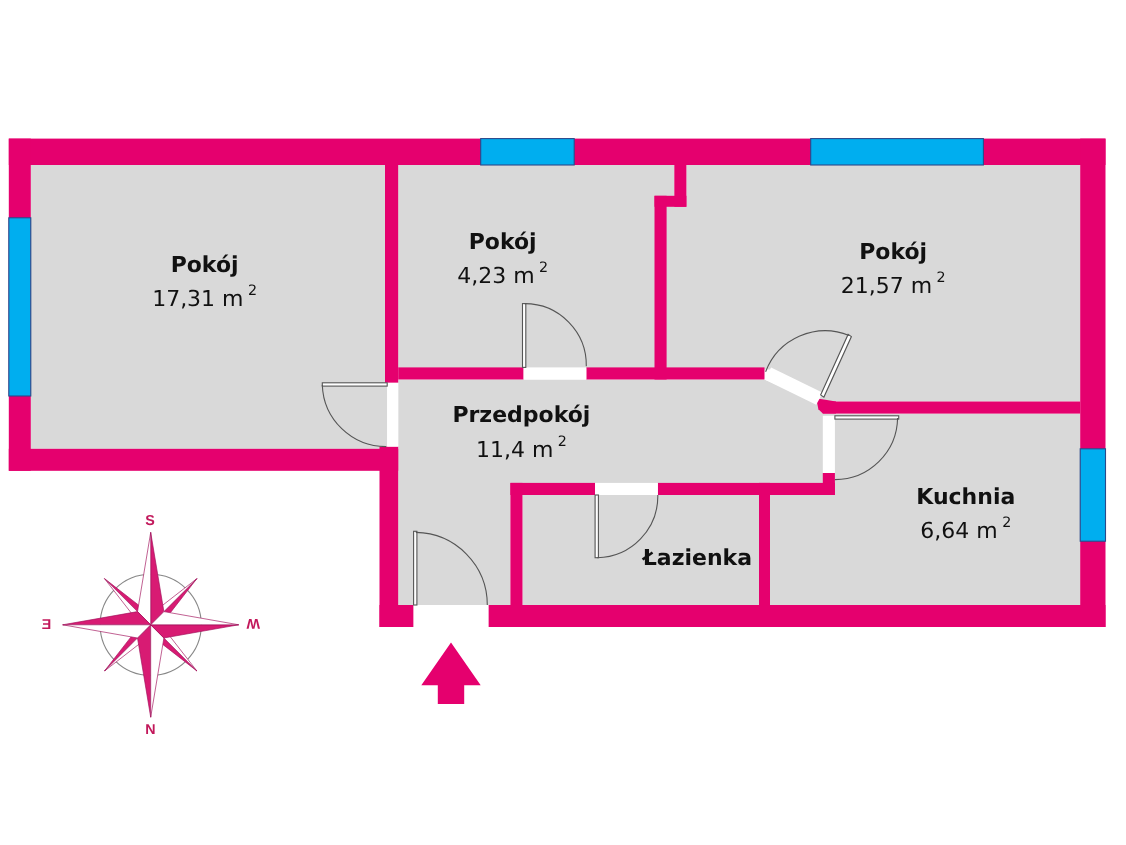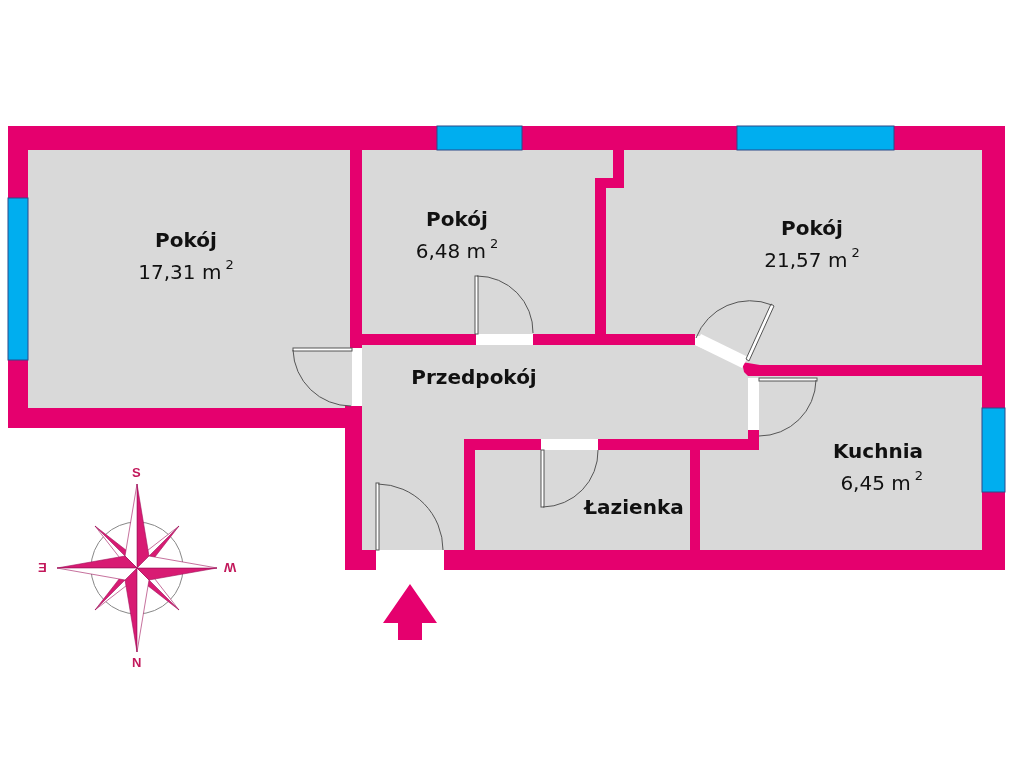--- a/index.html
+++ b/index.html
@@ -131,28 +131,29 @@
 <div class="compass-letter" style="left:132px; top:655px;">N</div>
 <div class="compass-letter" style="left:38px; top:560px; transform:scaleX(-1);">E</div>
 <div class="compass-letter" style="left:224px; top:560px; transform:rotate(180deg);">W</div>
 
 <div class="room-label" style="left:186px; top:228px;">
   <div class="room-name">Pokój</div>
   <div class="room-area"><span>17,31 m</span><sup>2</sup></div>
 </div>
 <div class="room-label" style="left:457px; top:207px;">
   <div class="room-name">Pokój</div>
-  <div class="room-area"><span>6,48 m</span><sup>2</sup></div>
+  <div class="room-area"><span>4,23 m</span><sup>2</sup></div>
 </div>
 <div class="room-label" style="left:812px; top:216px;">
   <div class="room-name">Pokój</div>
   <div class="room-area"><span>21,57 m</span><sup>2</sup></div>
 </div>
 <div class="room-label" style="left:474px; top:365px;">
   <div class="room-name">Przedpokój</div>
+  <div class="room-area"><span>11,4 m</span><sup>2</sup></div>
 </div>
 <div class="room-label" style="left:634px; top:495px;">
   <div class="room-name">Łazienka</div>
 </div>
-<div class="room-label" style="left:878px; top:439px;text-align:right;">
+<div class="room-label" style="left:878px; top:439px;">
   <div class="room-name">Kuchnia</div>
-  <div class="room-area"><span>6,45 m</span><sup>2</sup></div>
+  <div class="room-area"><span>6,64 m</span><sup>2</sup></div>
 </div>
 
 </body></html>

